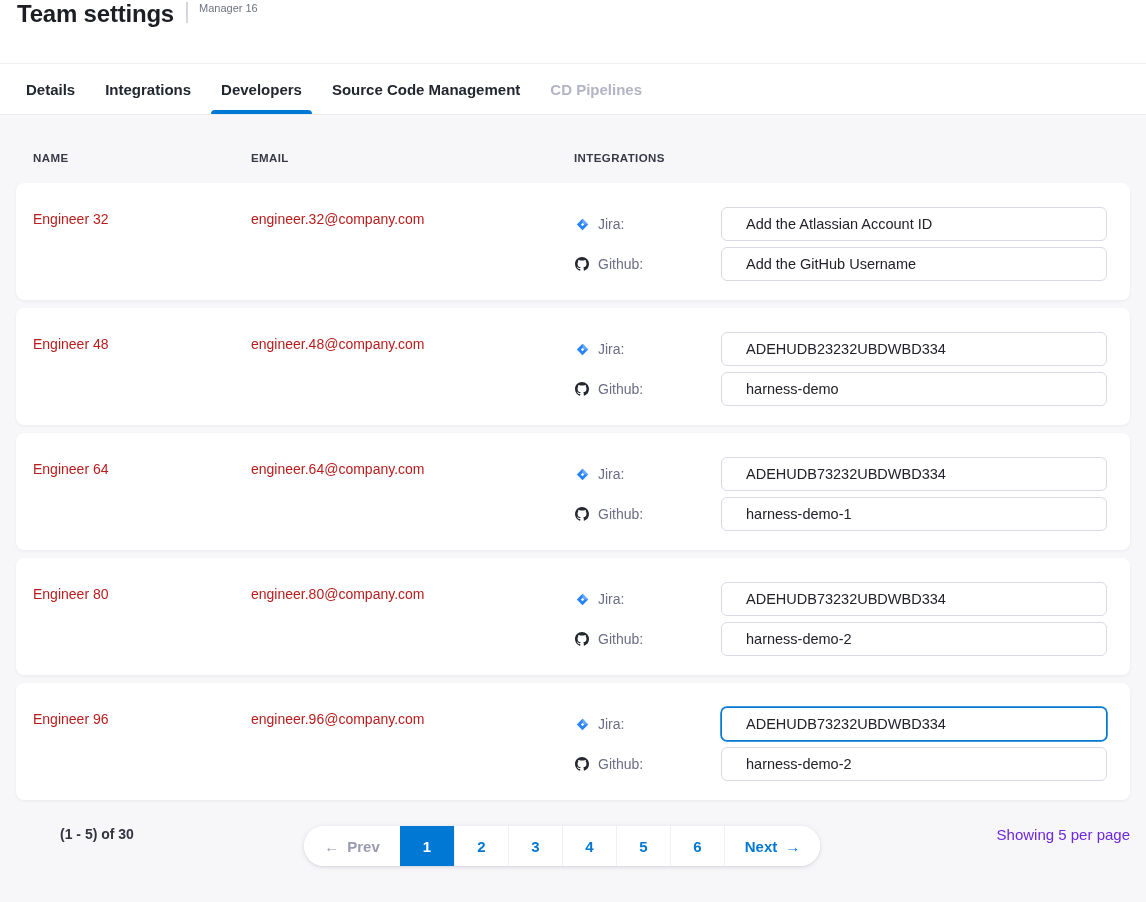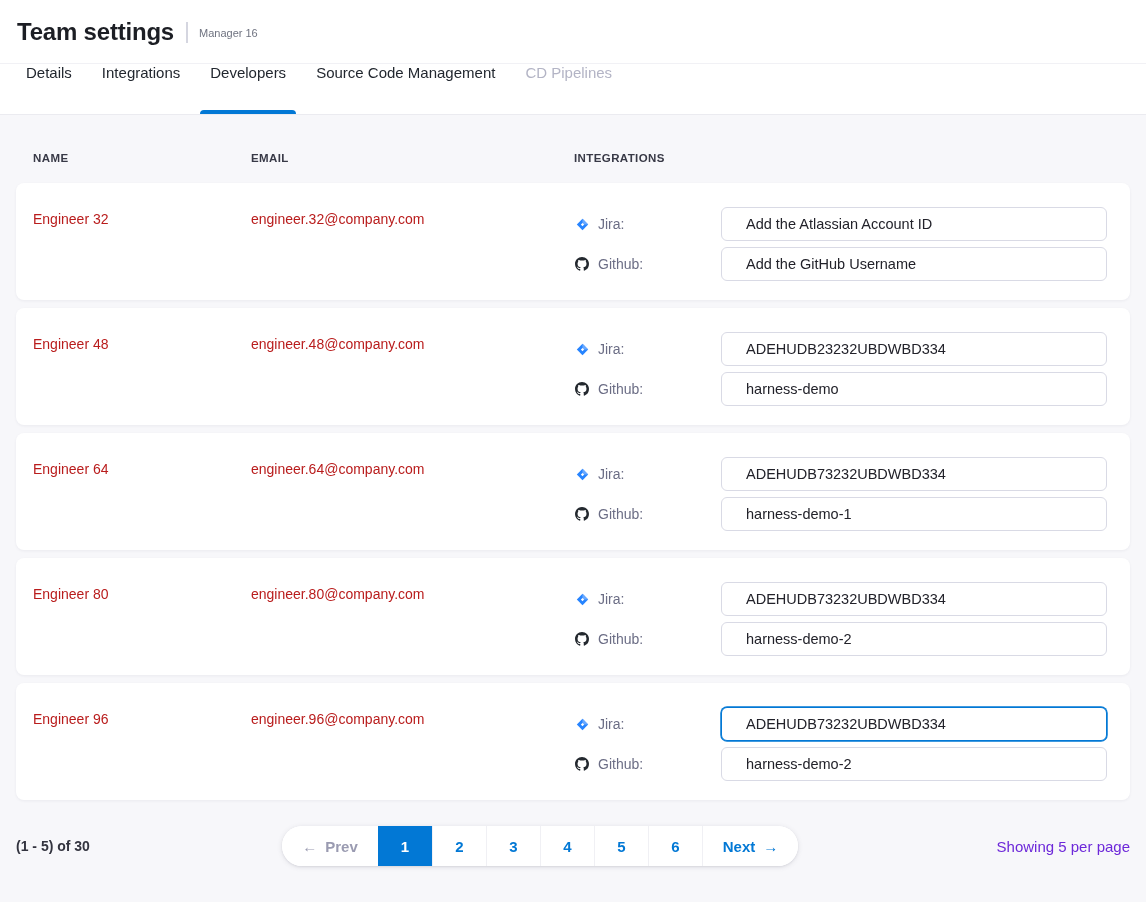--- a/index.html
+++ b/index.html
@@ -7,38 +7,38 @@
   body {
     font-family:"Liberation Sans", sans-serif;
     background:#f7f7fa;
     color:#22222a;
     overflow:hidden;
   }
 
   
   .header {
     height:64px; background:#fff;
-    display:flex; align-items:center;
+    display:flex; 
     padding:0 16px 0 17px;
     border-bottom:1px solid #f1f1f5;
   }
   .page-title { font-size:24px; font-weight:700; color:#1c1e24; letter-spacing:-0.2px; }
   .title-divider { width:2px; height:21px; background:#d5d6e0; margin:2px 11px 0 12px; }
   .page-subtitle { font-size:11px; color:#6f7380; margin-top:2px; }
 
   
   .tabbar {
     height:51px; background:#fff;
     display:flex; align-items:stretch;
     padding:0 24px; gap:26px;
     border-bottom:1px solid #ebebf0;
   }
   .tab {
-    position:relative; display:flex; align-items:flex-start;
-    font-size:15px; font-weight:400; color:#22272f;
+    position:relative; display:flex; align-items:center;
+    font-size:15px; font-weight:700; color:#22272f;
     padding:0 2px; cursor:pointer; white-space:nowrap;
   }
   .tab.active::after {
     content:""; position:absolute; left:-8px; right:-8px; bottom:0;
     height:4px; border-radius:4px 4px 0 0; background:var(--primary);
   }
   .tab.disabled { color:#b3b4c5; cursor:default; }
 
   
   :root { --primary:#0278d5; }
@@ -70,21 +70,21 @@
     padding:0 24px; background:#fff;
     font-family:"Liberation Sans", sans-serif;
     font-size:14.5px; color:#22222a;
     outline:none;
   }
   .int-input.focused { border-color:var(--primary); box-shadow:0 0 0 0.75px var(--primary); }
 
   
   .pagination-bar {
     position:relative; margin-top:26px; height:40px;
-    display:flex; align-items:center; padding:0;
+    display:flex; padding:0;margin-left:44px;
   }
   .range-text { font-size:14px; font-weight:600; color:#33343f; }
   .pager {
     position:absolute; left:50%; transform:translateX(-50%) translateX(-33px);
     display:flex; height:40px; background:#fff;
     border-radius:20px; overflow:hidden;
     box-shadow:0 1px 2px rgba(40,41,61,0.06), 0 1px 5px rgba(96,97,112,0.18);
   }
   .pager-btn {
     display:flex; align-items:center; justify-content:center;

